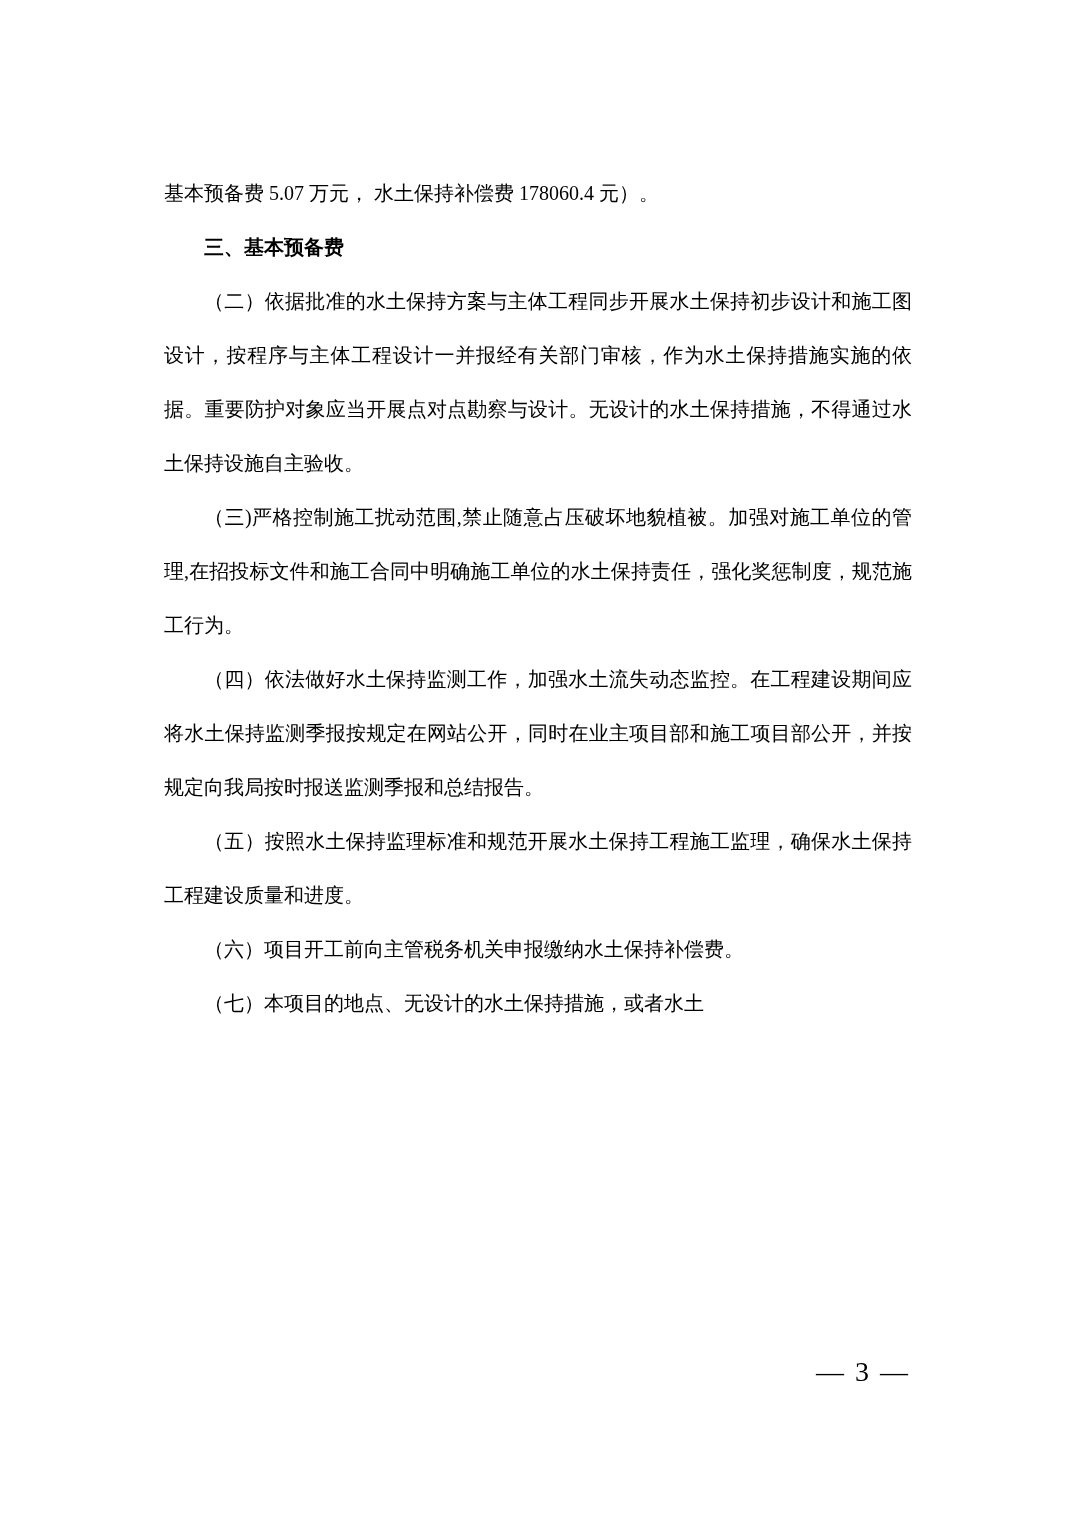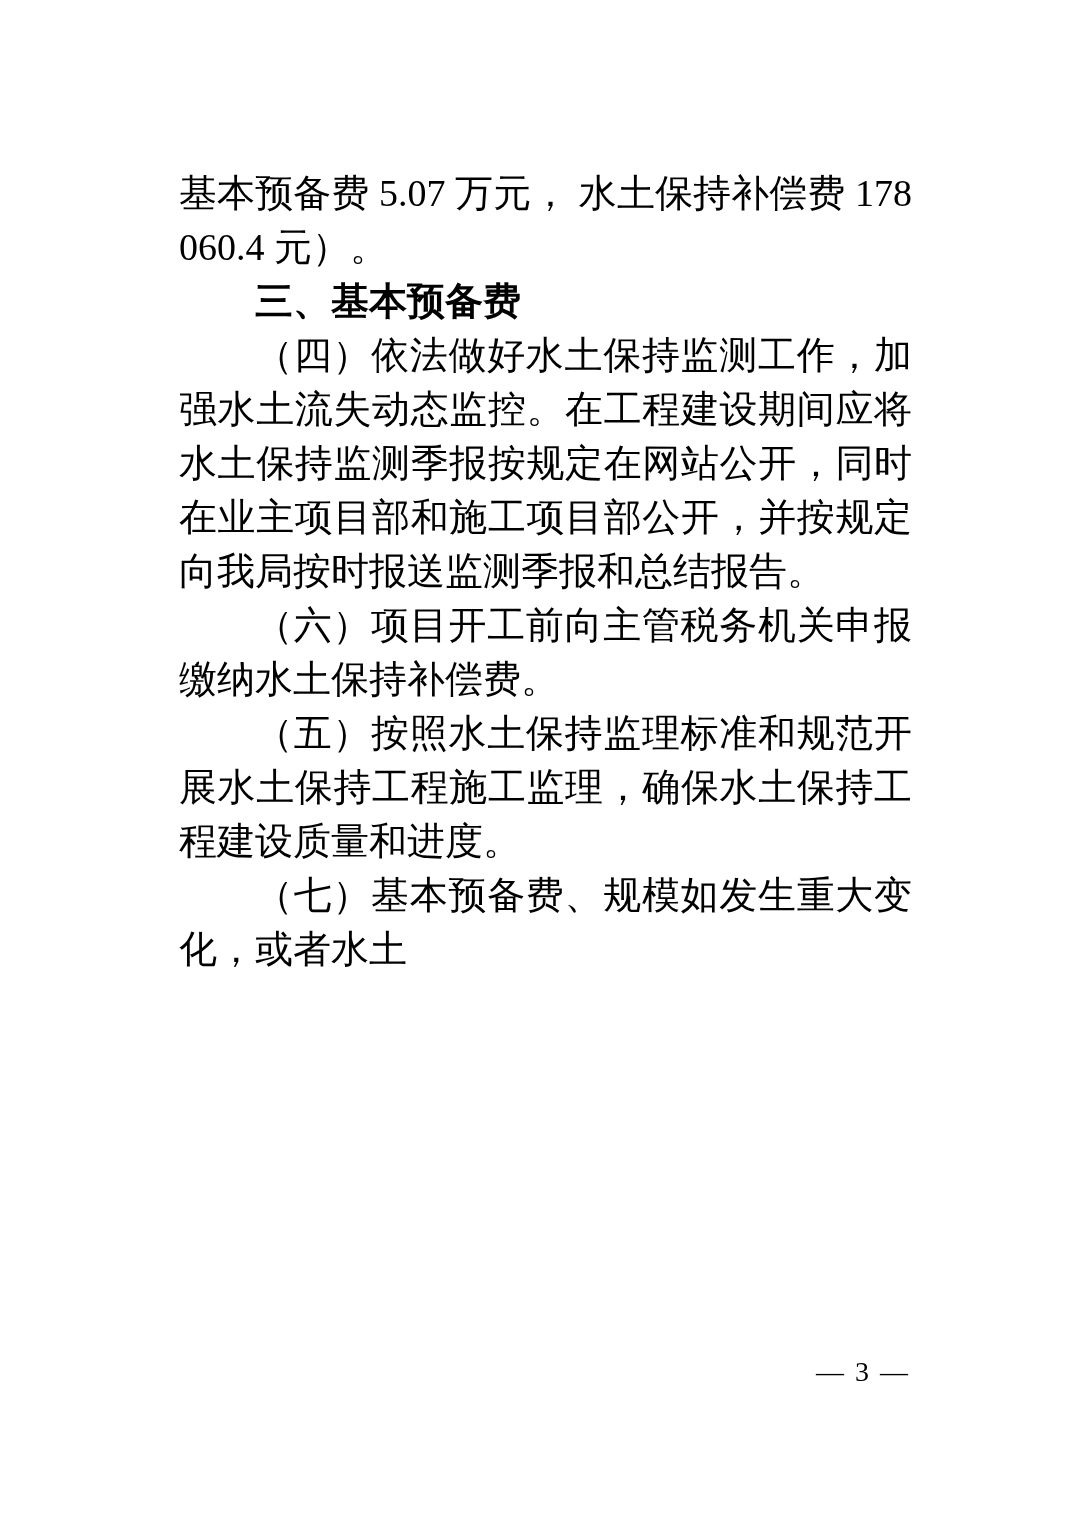--- a/index.html
+++ b/index.html
@@ -19,27 +19,26 @@
     height: 1520px;
     background: #ffffff;
   }
   .content {
     position: absolute;
     left: 164px;
     top: 166px;
     width: 748px;
   }
   .para {
-    font-size: 38px;
+    font-size: 20px;
     line-height: 54px;
     text-align: justify;
     text-justify: inter-ideograph;
     letter-spacing: 0px;
     word-break: break-all;
-    margin-left: 15px;
   }
   .para.indent {
     text-indent: 2em;
   }
   .para.heading {
     font-family: "Liberation Sans", "DejaVu Sans", sans-serif;
     font-weight: 700;
   }
   .footer {
     position: absolute;
@@ -50,21 +49,23 @@
     letter-spacing: 2px;
   }
 </style>
 </head>
 <body>
 
 <div class="page">
   <div class="content" id="doc-body">
       <p class="para">基本预备费 5.07 万元， 水土保持补偿费 178060.4 元）。</p>
       <p class="para heading indent">三、基本预备费</p>
+      <p class="para indent">（二）依据批准的水土保持方案与主体工程同步开展水土保持初步设计和施工图设计，按程序与主体工程设计一并报经有关部门审核，作为水土保持措施实施的依据。重要防护对象应当开展点对点勘察与设计。无设计的水土保持措施，不得通过水土保持设施自主验收。</p>
+      <p class="para indent">（三)严格控制施工扰动范围,禁止随意占压破坏地貌植被。加强对施工单位的管理,在招投标文件和施工合同中明确施工单位的水土保持责任，强化奖惩制度，规范施工行为。</p>
       <p class="para indent">（四）依法做好水土保持监测工作，加强水土流失动态监控。在工程建设期间应将水土保持监测季报按规定在网站公开，同时在业主项目部和施工项目部公开，并按规定向我局按时报送监测季报和总结报告。</p>
+      <p class="para indent">（五）按照水土保持监理标准和规范开展水土保持工程施工监理，确保水土保持工程建设质量和进度。</p>
       <p class="para indent">（六）项目开工前向主管税务机关申报缴纳水土保持补偿费。</p>
-      <p class="para indent">（五）按照水土保持监理标准和规范开展水土保持工程施工监理，确保水土保持工程建设质量和进度。</p>
-      <p class="para indent">（七）基本预备费、规模如发生重大变化，或者水土</p>
+      <p class="para indent">（七）本项目的地点、无设计的水土保持措施，或者水土</p>
     </div>
   <div class="footer">
     <span>— 3 —</span>
   </div>
 </div>
 
 </body></html>

